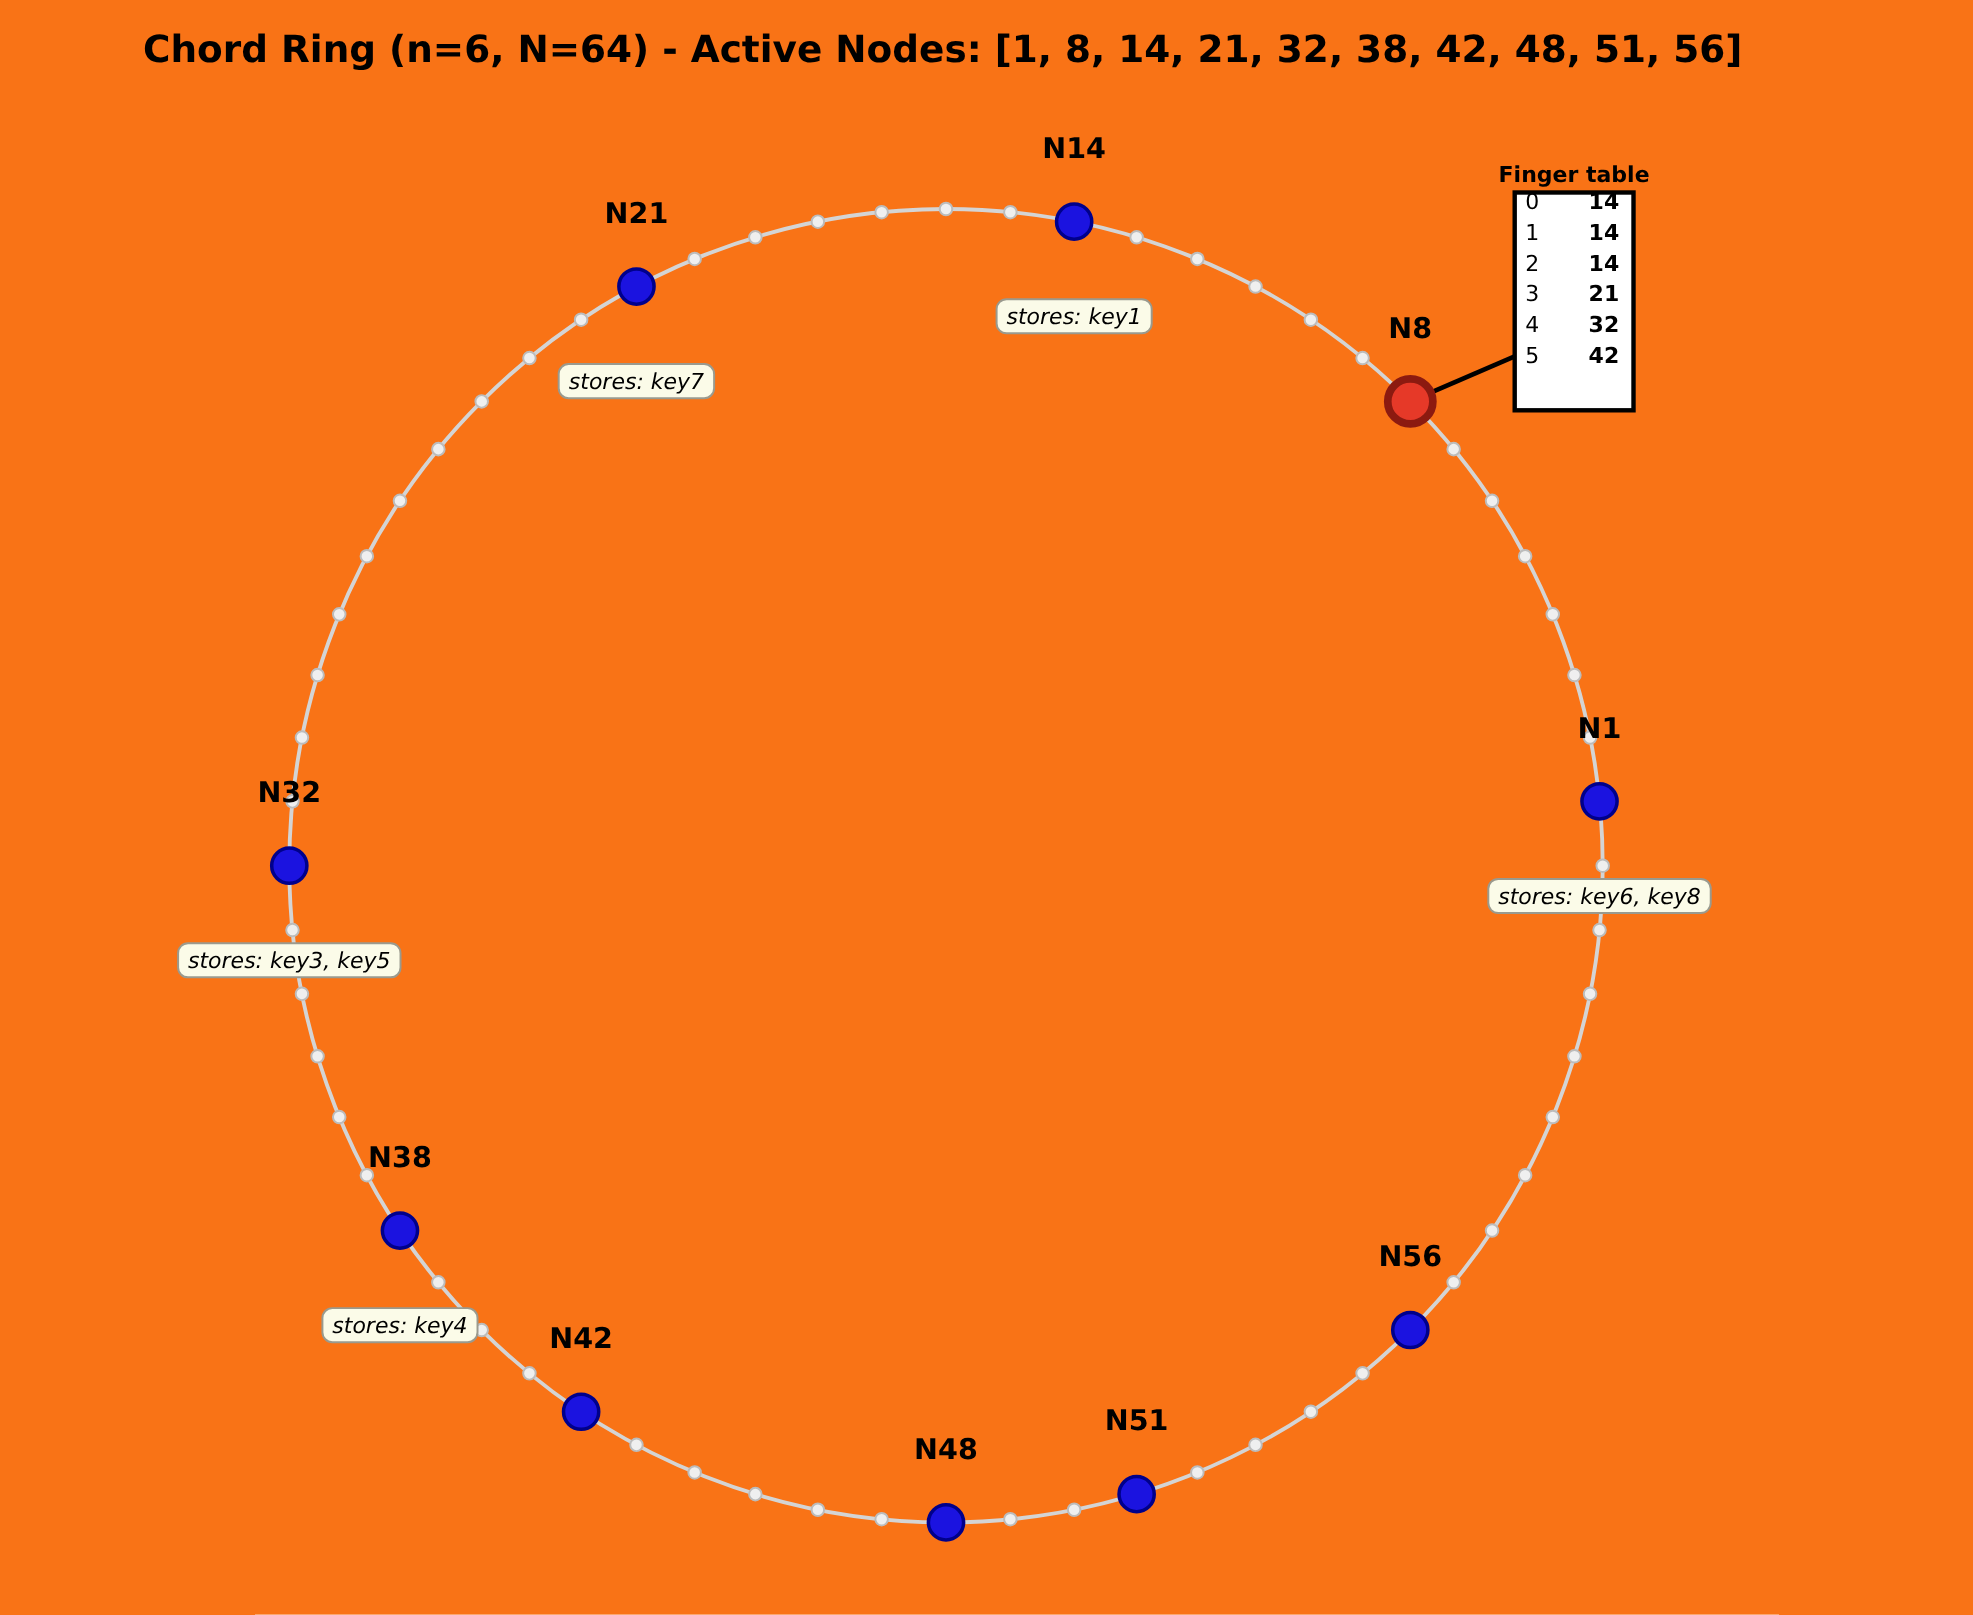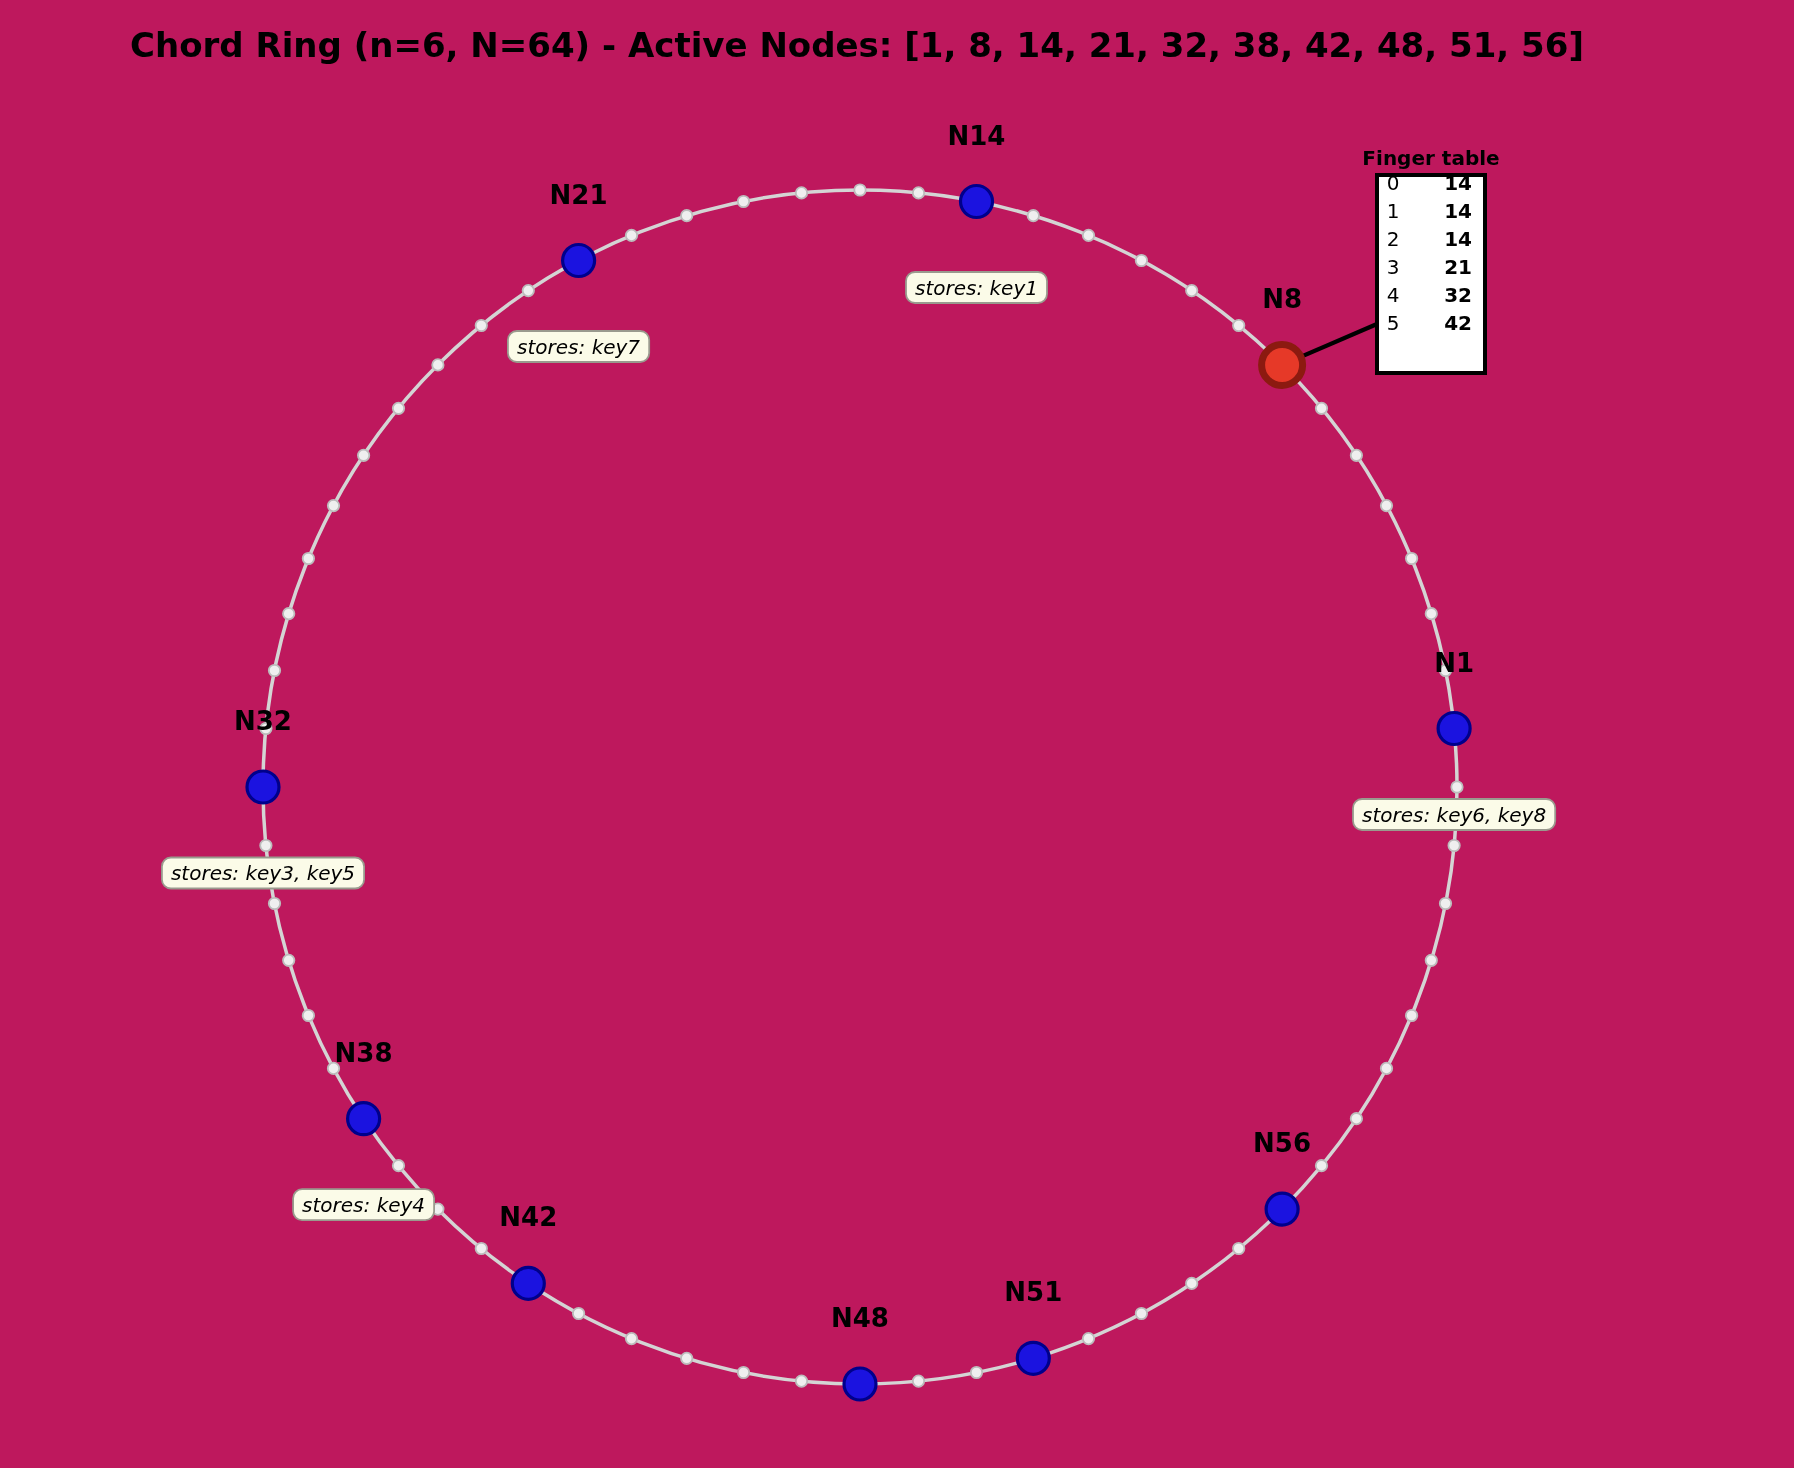--- a/index.html
+++ b/index.html
@@ -4,21 +4,21 @@
 <style>
   html, body {
     margin: 0;
     padding: 0;
     background: #ffffff;
   }
   .figure {
     position: relative;
     width: 1794px;
     height: 1468px;
-    background: #be185d;
+    background: #f97316;
     overflow: hidden;
   }
   svg text {
     font-family: "DejaVu Sans", "Liberation Sans", sans-serif;
     fill: #000000;
   }
   .fig-title {
     font-size: 34px;
     font-weight: bold;
   }

